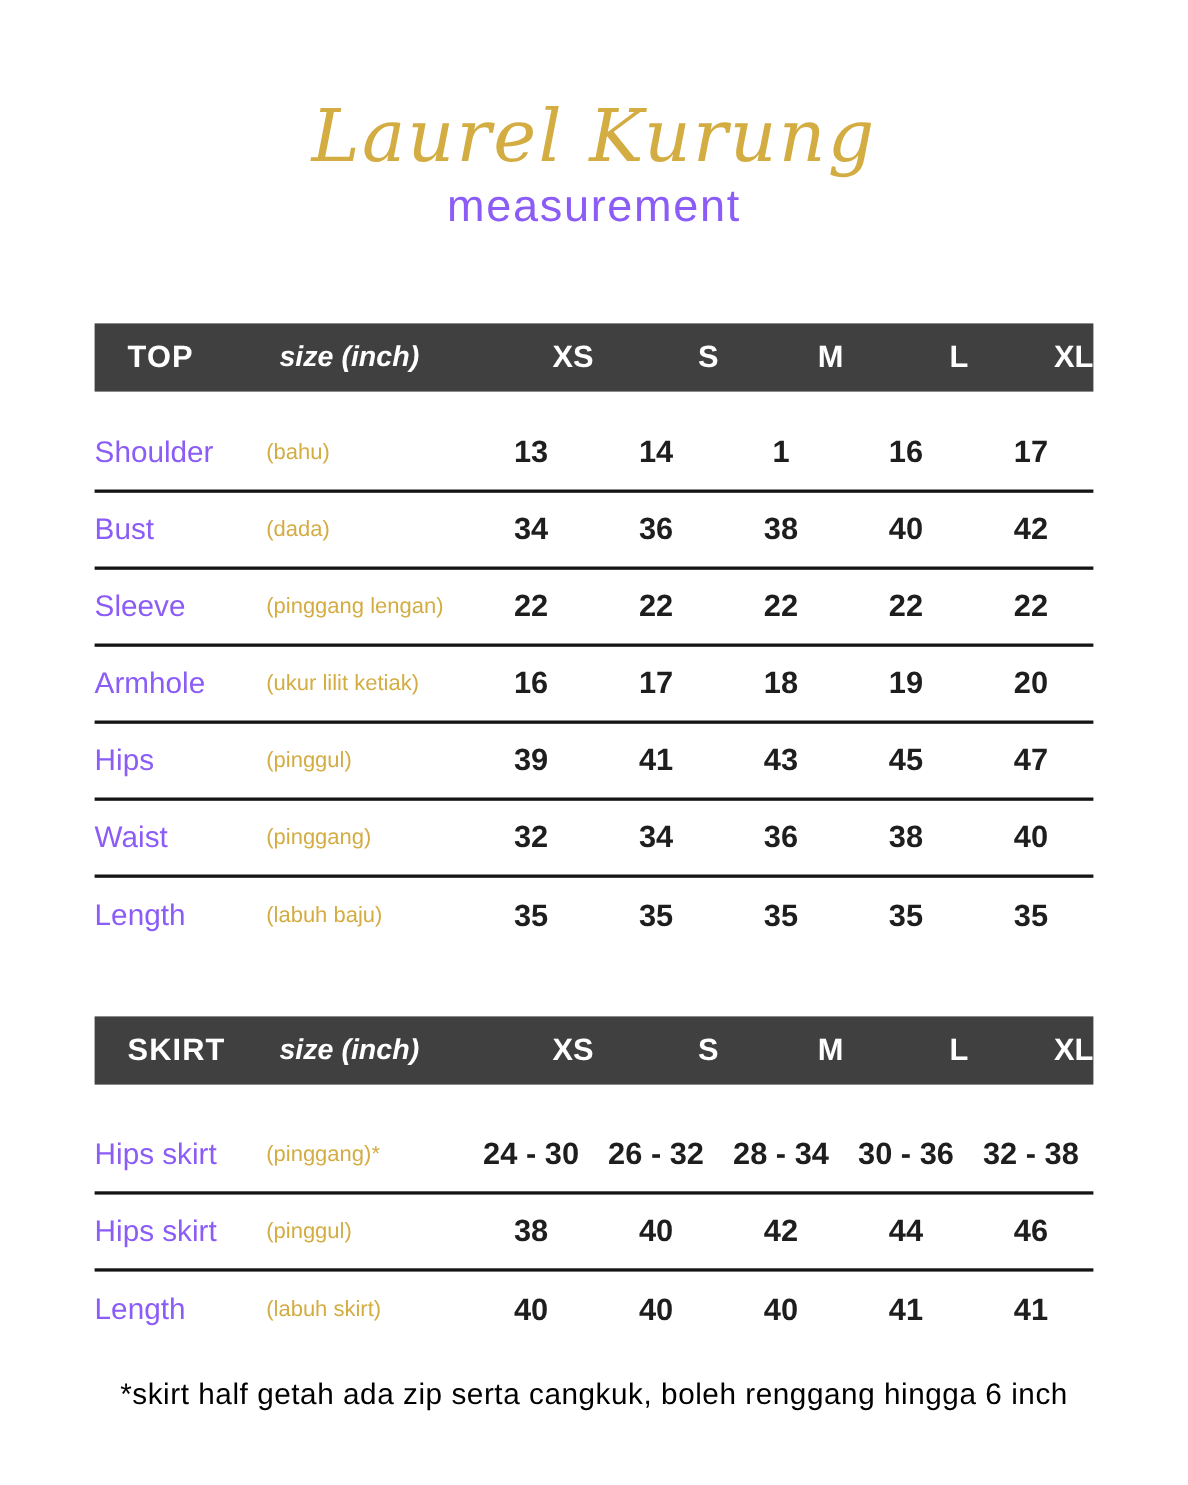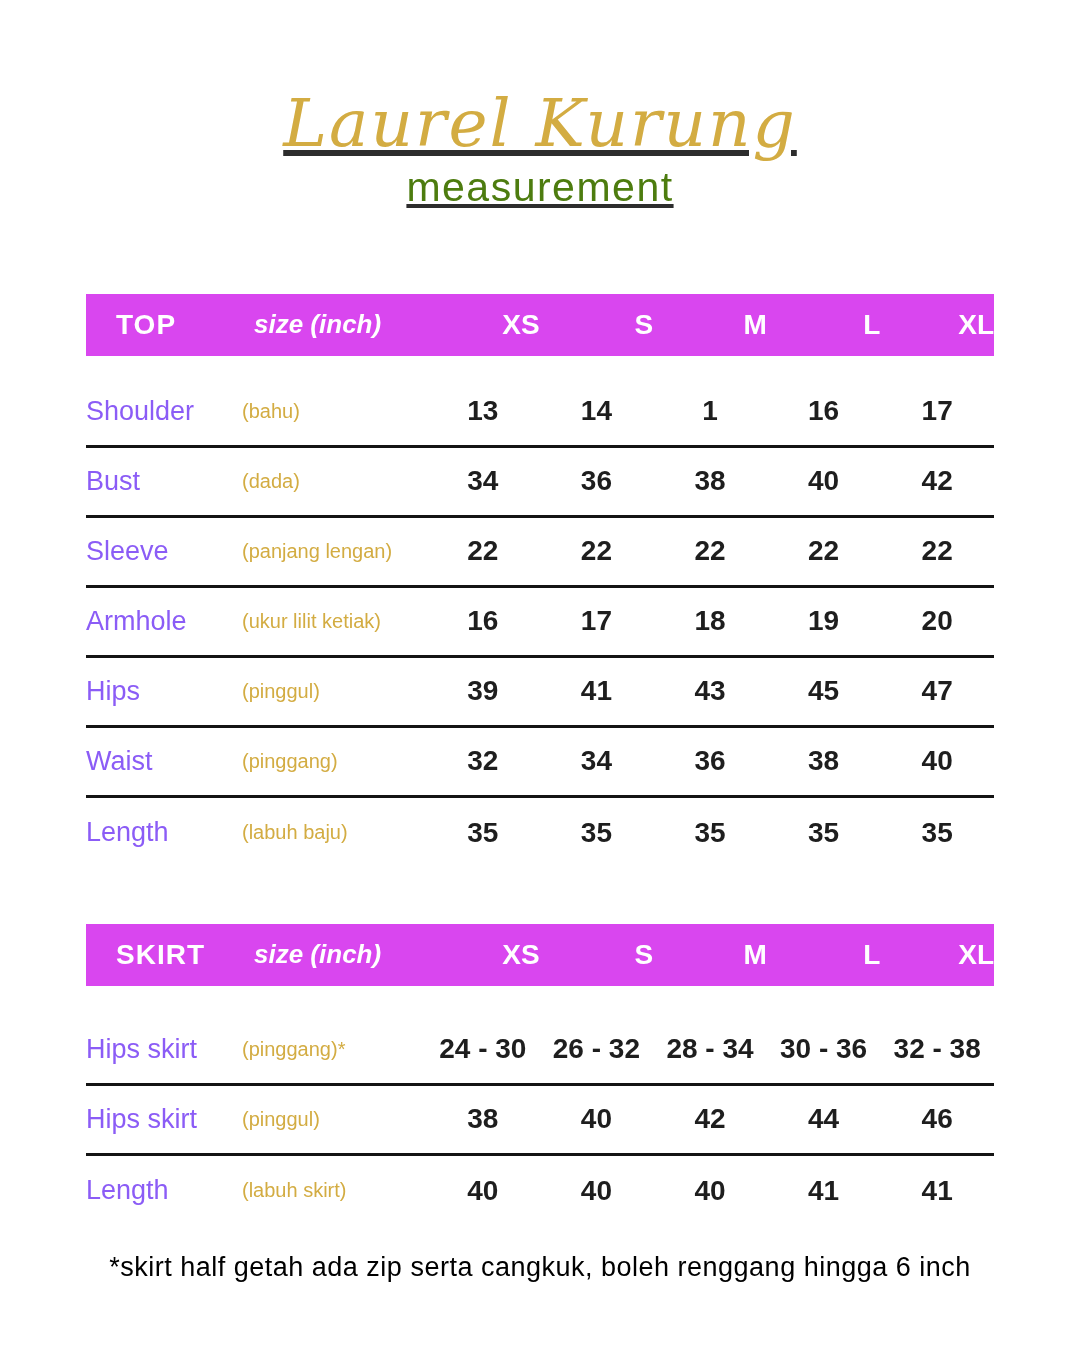--- a/index.html
+++ b/index.html
@@ -6,47 +6,47 @@
   html, body { background: #ffffff; }
   body {
     width: 1080px; height: 1350px;
     font-family: "Liberation Sans", sans-serif;
     color: #2d2d2d;
     overflow: hidden;
   }
   .page { position: relative; width: 1080px; height: 1350px; background: #fff; }
 
   
-  .title-block { text-align: center; padding-top: 88px; text-decoration: underline; }
+  .title-block { text-align: center; padding-top: 88px; }
   .title {
     font-family: "DejaVu Serif", serif;
     font-style: italic;
     font-weight: 500;
     font-size: 66px;
     line-height: 1.1;
     color: #d3ac42;
     letter-spacing: 2px;
   }
   .subtitle {
     font-size: 41px;
     line-height: 1.2;
-    color: #4d7c0f;
+    color: #8b5cf6;
     letter-spacing: 1.5px;
     margin-top: 2px;
     font-weight: 400;
   }
 
   
   .size-table { width: 908px; margin: 0 auto; }
   .table-top { margin-top: 82px; }
   .table-skirt { margin-top: 56px; }
 
   .bar {
     height: 62px;
-    background: #d946ef;
+    background: #404040;
     color: #ffffff;
     display: grid;
     grid-template-columns: 150px 190px repeat(5, 1fr);
     align-items: center;
   }
   .bar .name { padding-left: 30px; font-weight: bold; font-size: 28px; letter-spacing: 1px; }
   .bar .unit { font-style: italic; font-weight: bold; font-size: 26px; padding-left: 18px; white-space: nowrap; }
   .bar .size { text-align: right; font-weight: bold; font-size: 28px; }
 
   .tbody-top { margin-top: 22px; }
@@ -110,21 +110,21 @@
         <span class="trans">(dada)</span>
         <span class="val">34</span>
         <span class="val">36</span>
         <span class="val">38</span>
         <span class="val">40</span>
         <span class="val">42</span>
       </div>
 
       <div class="row">
         <span class="label">Sleeve</span>
-        <span class="trans">(panjang lengan)</span>
+        <span class="trans">(pinggang lengan)</span>
         <span class="val">22</span>
         <span class="val">22</span>
         <span class="val">22</span>
         <span class="val">22</span>
         <span class="val">22</span>
       </div>
 
       <div class="row">
         <span class="label">Armhole</span>
         <span class="trans">(ukur lilit ketiak)</span>

